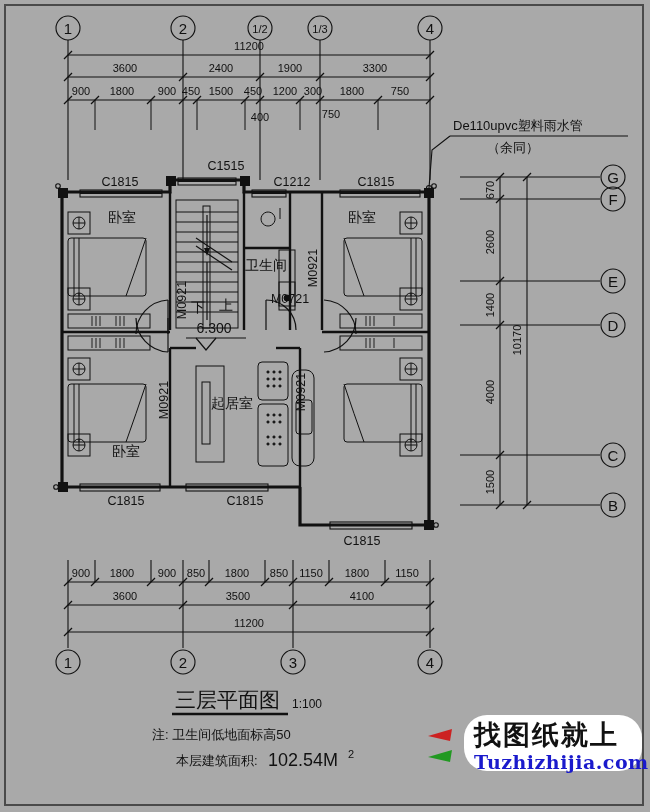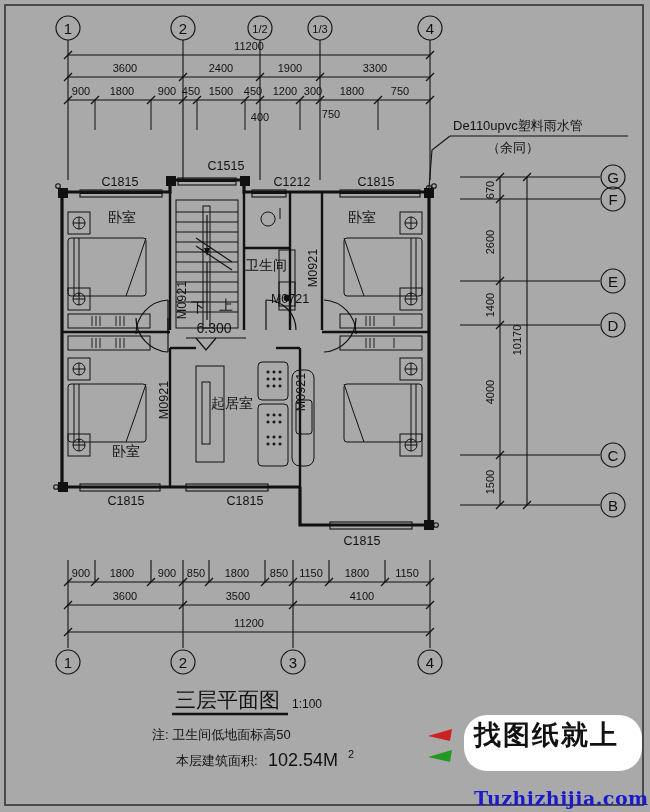--- a/index.html
+++ b/index.html
@@ -18,21 +18,21 @@
   .dimv{font-size:11px;}
   .grid-l{font-size:15px;}
   .win{font-size:12.5px;}
   .room{font-size:14px;}
   .note{font-size:13px;}
   .elev{font-size:14px;}
   .title-main{font-size:21px;}
   .title-scale{font-size:12px;}
   .wm{position:absolute;background:#fff;}
   .wm-cn{font-size:27px;font-weight:bold;color:#111;letter-spacing:2px;line-height:1;font-family:"DejaVu Sans",sans-serif;}
-  .wm-en{font-size:19px;font-weight:bold;color:#1a1acc;line-height:1;font-family:"DejaVu Serif",serif;letter-spacing:0.5px;margin-top:36px;}
+  .wm-en{font-size:19px;font-weight:bold;color:#1a1acc;line-height:1;font-family:"DejaVu Serif",serif;letter-spacing:0.5px;}
 </style>
 </head>
 <body>
 
 <div id="sheet">
   <div class="frame"></div>
 
   <svg viewBox="0 0 650 812">
     <defs>
       <g id="tick">

